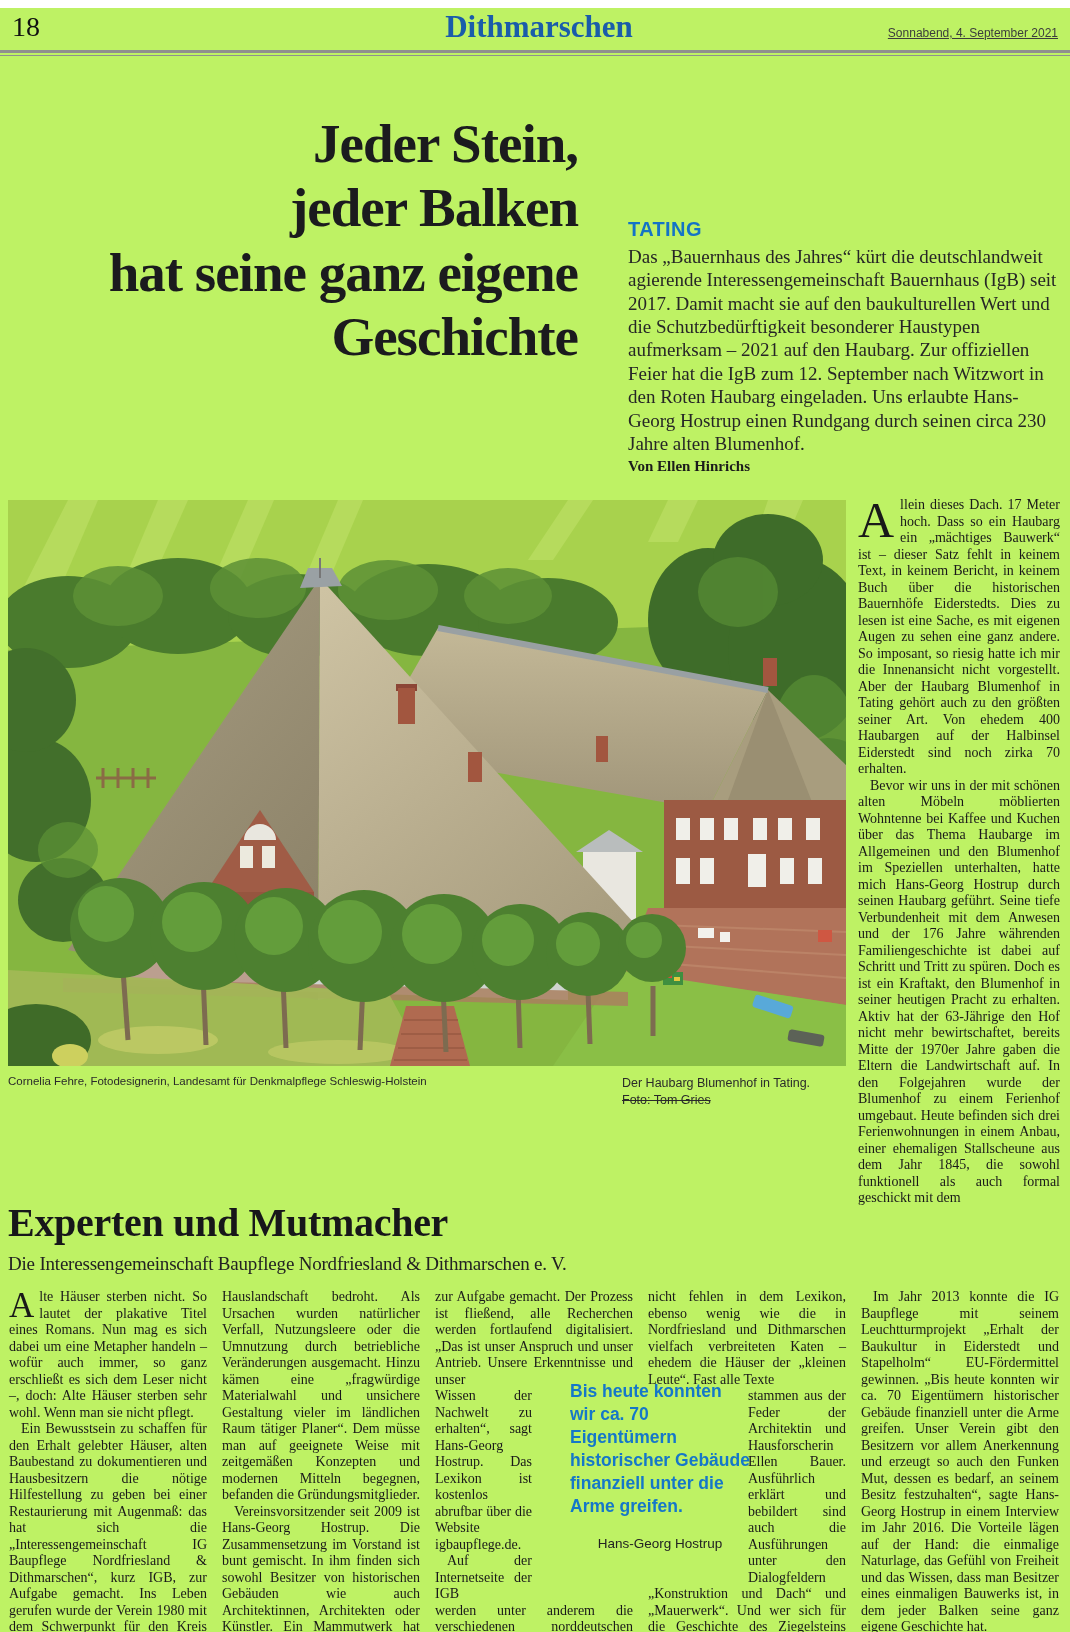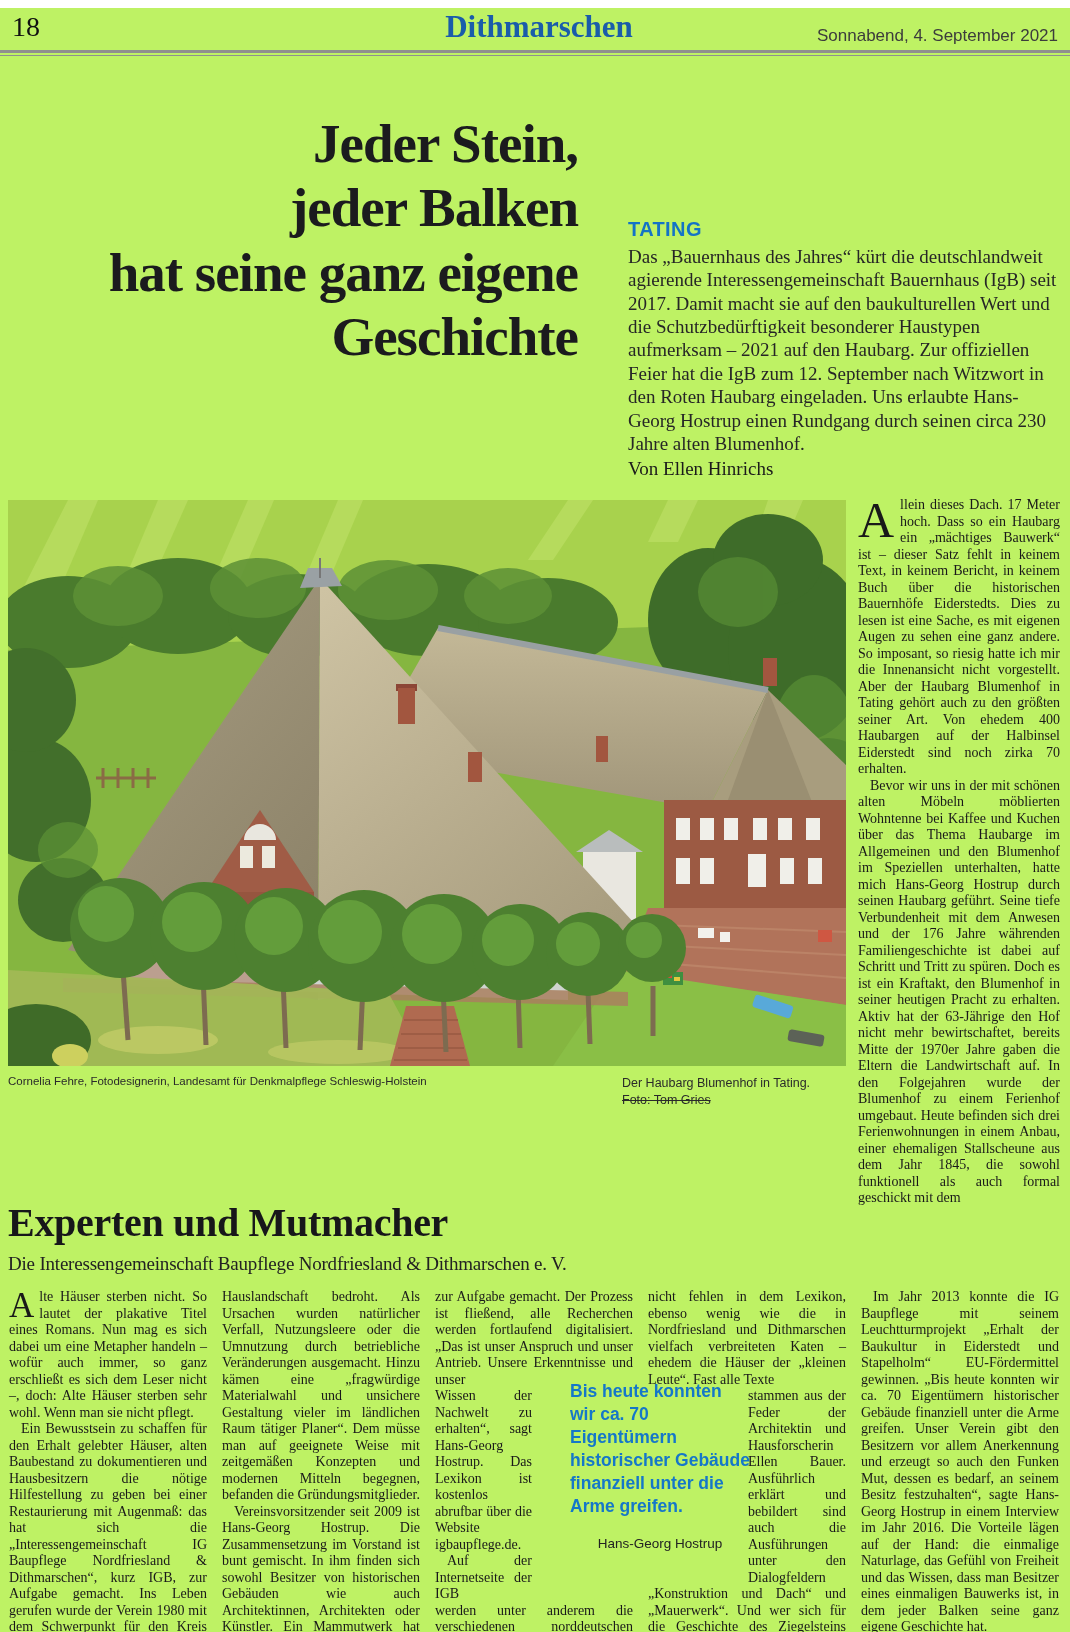--- a/index.html
+++ b/index.html
@@ -4,32 +4,32 @@
 <style>
   * { margin:0; padding:0; box-sizing:border-box; }
   html,body { background:#ffffff; }
   .page { position:relative; width:1070px; height:1632px; margin:8px auto; background:#bef264;
           overflow:hidden; font-family:"Liberation Serif", serif; color:#1d1d1d; }
   .abs { position:absolute; }
 
   
   .pagenum  { left:12px; top:3px; font-size:28px; color:#111; }
   .masthead { left:0; right:0; top:1px; text-align:center; font-size:31px; font-weight:bold; color:#1a5caa;padding-left:8px; }
-  .date     { right:12px; top:18px; font-family:"Liberation Sans", sans-serif; font-size:17px; color:#3c3c3c; }
+  .date     { right:12px; top:18px; font-family:"Liberation Sans", sans-serif; font-size:12px; color:#3c3c3c;text-decoration:underline; }
   .rule-thick { left:0; right:0; top:42px; height:3px; background:#8f8f8f; }
   .rule-thin  { left:0; right:0; top:47px; height:1px; background:#8f8f8f; }
 
   
   .headline1 { left:0; top:104px; width:578px; text-align:right; font-size:55px; line-height:1.17;
                font-weight:bold; color:#1b1b1e; white-space:pre-line; letter-spacing:-1px; }
   .kicker { left:628px; top:210px; font-family:"Liberation Sans", sans-serif; font-weight:bold;
             font-size:20px; color:#1473c6; letter-spacing:0.4px; }
   .lead   { left:628px; top:237px; width:434px; font-size:19px; line-height:1.23; color:#262626;
             hyphens:auto; -webkit-hyphens:auto; }
-  .byline { left:628px; top:450px; font-size:19px; font-weight:normal; color:#1b1b1b; }
+  .byline { left:628px; top:450px; font-size:15px; font-weight:bold; color:#1b1b1b; }
 
   .photo  { left:8px; top:492px; width:838px; height:566px; display:block; }
   .credit { left:8px; top:1067px; font-family:"Liberation Sans", sans-serif; font-size:11.5px; color:#2a2a2a; }
   .caption{ left:622px; top:1067px; width:190px; text-align:left; font-family:"Liberation Sans", sans-serif;
             font-size:12.5px; line-height:1.32; color:#2a2a2a; }
   .caption .struck { text-decoration:line-through; }
 
   .art1col { left:858px; top:489px; width:202px; font-size:14px; line-height:16.5px; text-align:justify;
              color:#191919; hyphens:auto; -webkit-hyphens:auto; }
   .art1col p + p { text-indent:12px; }

